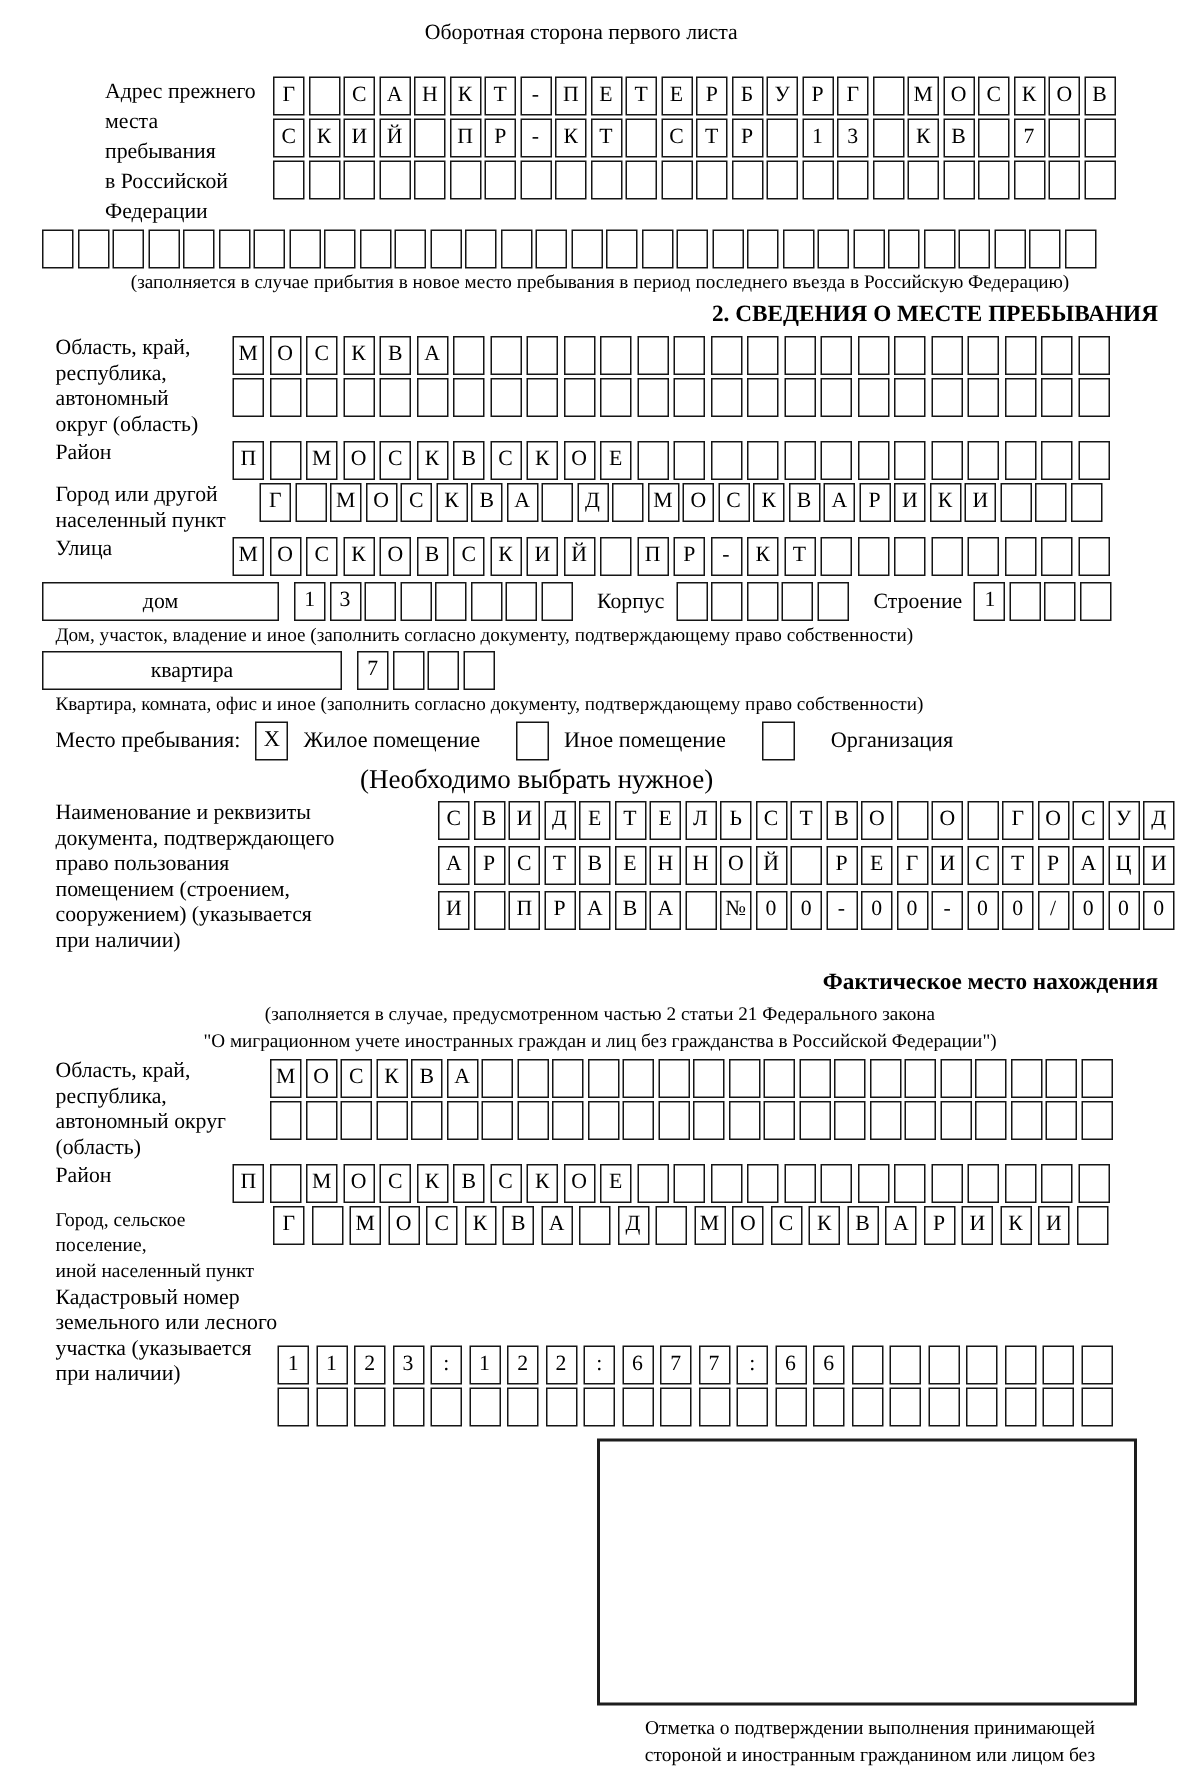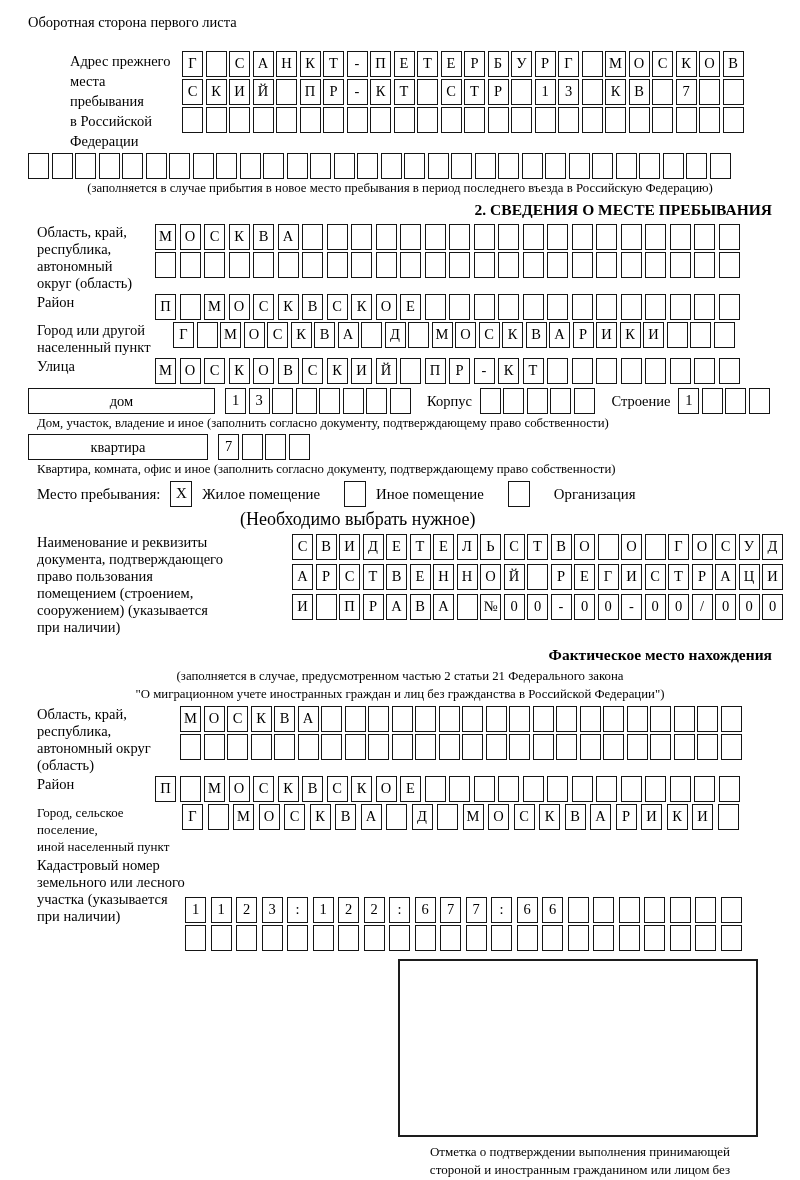--- a/index.html
+++ b/index.html
@@ -1,20 +1,20 @@
 <!DOCTYPE html>
 <html><head>
 <meta charset="utf-8">
 <style>
   html,body{margin:0;padding:0;background:#fff;}
   body{width:800px;height:1180px;overflow:hidden;color:#000;
        font-family:"Liberation Serif","DejaVu Serif",serif;}
   #sheet{box-sizing:border-box;width:800px;height:1180px;padding:14px 28px 0 28px;}
 
-  .hdr{text-align:left;font-size:14.5px;margin-right:25px;}
+  .hdr{text-align:center;font-size:14.5px;margin-right:25px;}
 
   .frow{display:flex;align-items:flex-start;margin-bottom:2px;}
   .lbl{flex:none;box-sizing:border-box;padding-left:9px;font-size:14.5px;
        line-height:17px;white-space:pre-line;}
   .lbl.pad42{padding-left:42px;line-height:20px;}
   .w154{width:154px}.w127{width:127px}.w145{width:145px}.w220{width:220px}
   .w152{width:152px}.w157{width:157px}
   .fs13{font-size:13px;}
 
   .gridcol{display:flex;flex-direction:column;row-gap:2px;}
@@ -23,21 +23,21 @@
         margin-right:2.5px;text-align:center;font-size:14.5px;line-height:23px;}
   .g25 .cbox{margin-right:3.5px;}
   .g26 .cbox{margin-right:4.5px;}
 
   .note-center{font-size:12.8px;text-align:center;margin:2px 0 3px;}
   .note-left{font-size:12.8px;padding-left:9px;margin:1px 0 3px;}
   .sec-title{text-align:right;font-weight:bold;font-size:15.5px;margin:5px 0 5px;}
 
   .labelbox{box-sizing:border-box;flex:none;height:26px;border:1.6px solid #151515;
             text-align:center;line-height:24px;font-size:14.5px;margin-right:10px;}
-  .wb165{width:187px}.wb200{width:180px}
+  .wb165{width:158px}.wb200{width:200px}
   .inline-lbl{flex:none;margin:0 8px 0 14px;line-height:26px;font-size:14.5px;text-align:right;}
 
   .stayrow{margin-top:4px;align-items:center;padding-left:9px;font-size:14.8px;}
   .checkbox{box-sizing:border-box;flex:none;width:22px;height:26px;border:1.6px solid #151515;
             text-align:center;line-height:23px;font-size:15px;margin:0 10px 0 10px;}
   .stay-gap{width:14px;flex:none;}
   .choose-note{font-size:18px;margin:0 0 4px 212px;}
 
   .docblock{margin-top:4px;min-height:104px;gap:44px;}
   .cad-offset{margin-top:40px;}

